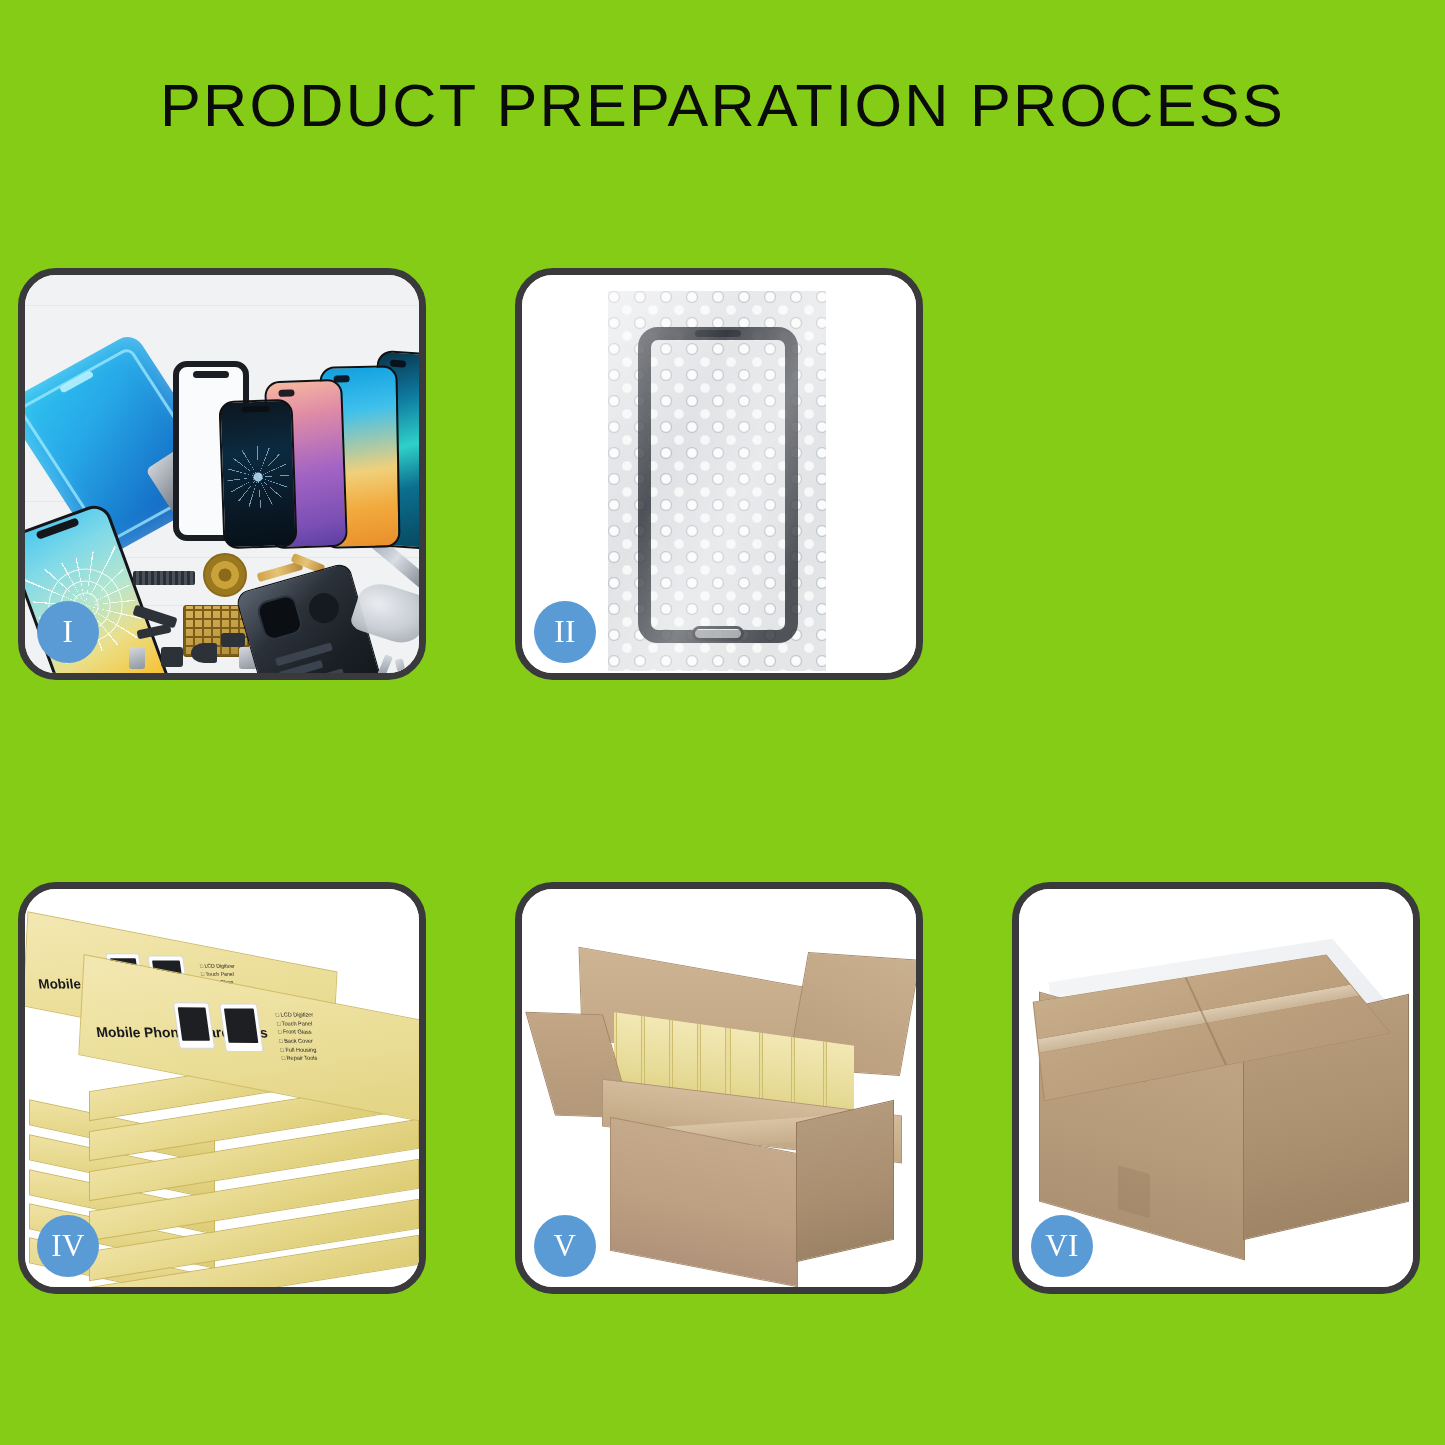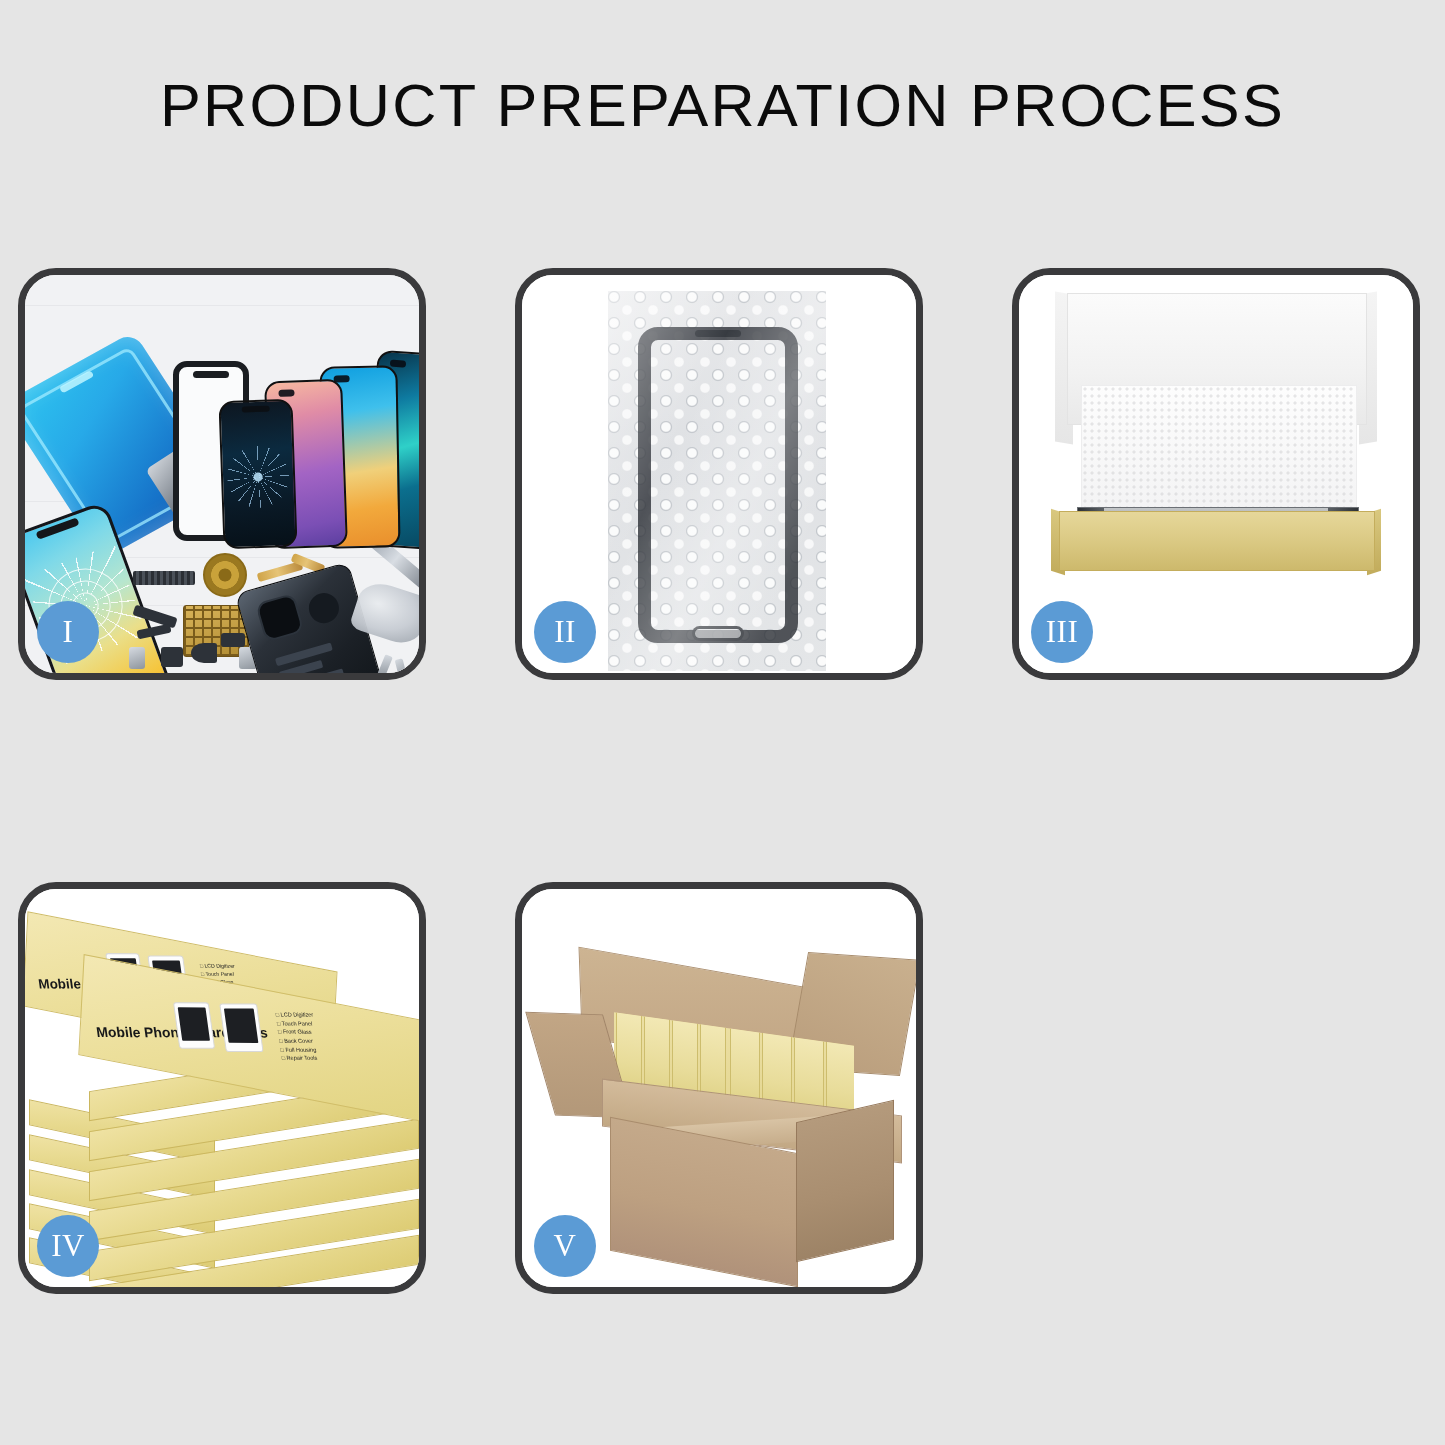--- a/index.html
+++ b/index.html
@@ -2,21 +2,21 @@
 <html><head>
 <meta charset="utf-8">
 <style>
   * { box-sizing: border-box; margin: 0; padding: 0; }
   html, body {
     width: 1445px; height: 1445px;
     background: #ffffff;
     font-family: "Liberation Sans", sans-serif;
     overflow: hidden;
   }
-  .page { position: relative; width: 1445px; height: 1445px; background:#e5e5e5; }
+  .page { position: relative; width: 1445px; height: 1445px; background:#84cc16; }
 
   
   .header { position:absolute; left:0; top:0; width:1445px; text-align:center; }
   .title {
     font-family: "Liberation Sans", sans-serif;
     font-size: 60px;
     font-weight: 400;
     letter-spacing: 2.2px;
     color: #0b0b0b;
     margin-top: 74px;
@@ -534,38 +534,20 @@
           <div class="bw-screen">
             <div class="bw-ear"></div>
             <div class="bw-home"></div>
           </div>
           <div class="bw-sheen"></div>
         </div>
       </div>
       <div class="badge">II</div>
     </div>
 
-    <div class="panel p3">
-      <div class="inner">
-        <div style="position:absolute;inset:0;background:#ffffff"></div>
-        <div class="b3-lidL"></div>
-        <div class="b3-lidR"></div>
-        <div class="b3-lid"></div>
-        <div class="b3-foam"></div>
-        <div class="b3-trayfrontL"></div>
-        <div class="b3-trayfrontR"></div>
-        <div class="b3-item">
-          <div class="edgeL"></div>
-          <div class="edgeR"></div>
-          <div class="b3-red"></div>
-        </div>
-        <div class="b3-tray"></div>
-      </div>
-      <div class="badge">III</div>
-    </div>
 
     <div class="panel p4">
       <div class="inner">
         <div style="position:absolute;inset:0;background:#ffffff"></div>
         <div class="stack">
 
           <div class="ybox" style="left:4px;  top:300px; width:186px; height:26px; transform:skewY(12deg)"></div>
           <div class="ybox" style="left:4px;  top:334px; width:186px; height:26px; transform:skewY(12deg)"></div>
           <div class="ybox" style="left:4px;  top:368px; width:186px; height:26px; transform:skewY(12deg)"></div>
           <div class="ybox" style="left:4px;  top:230px; width:186px; height:26px; transform:skewY(12deg)"></div>
@@ -640,15 +622,31 @@
           <div class="c5-flapLeft"></div>
           <div class="c5-flapFront"></div>
           <div class="c5-rim"></div>
           <div class="c5-front"></div>
           <div class="c5-side"></div>
         </div>
       </div>
       <div class="badge">V</div>
     </div>
 
+    <div class="panel p6">
+      <div class="inner">
+        <div style="position:absolute;inset:0;background:#ffffff"></div>
+        <div class="c6-shadow"></div>
+        <div class="c6-front">
+          <div class="c6-patch" style="left:74px; top:18px; width:32px; height:42px"></div>
+          <div class="c6-patch" style="left:78px; top:150px; width:32px; height:44px"></div>
+        </div>
+        <div class="c6-side"></div>
+        <div class="c6-top">
+          <div class="c6-tape"></div>
+          <div class="c6-seam" style="left:49%; top:0; height:100%"></div>
+        </div>
+      </div>
+      <div class="badge">VI</div>
+    </div>
 
   </div>
 </div>
 
 </body></html>

